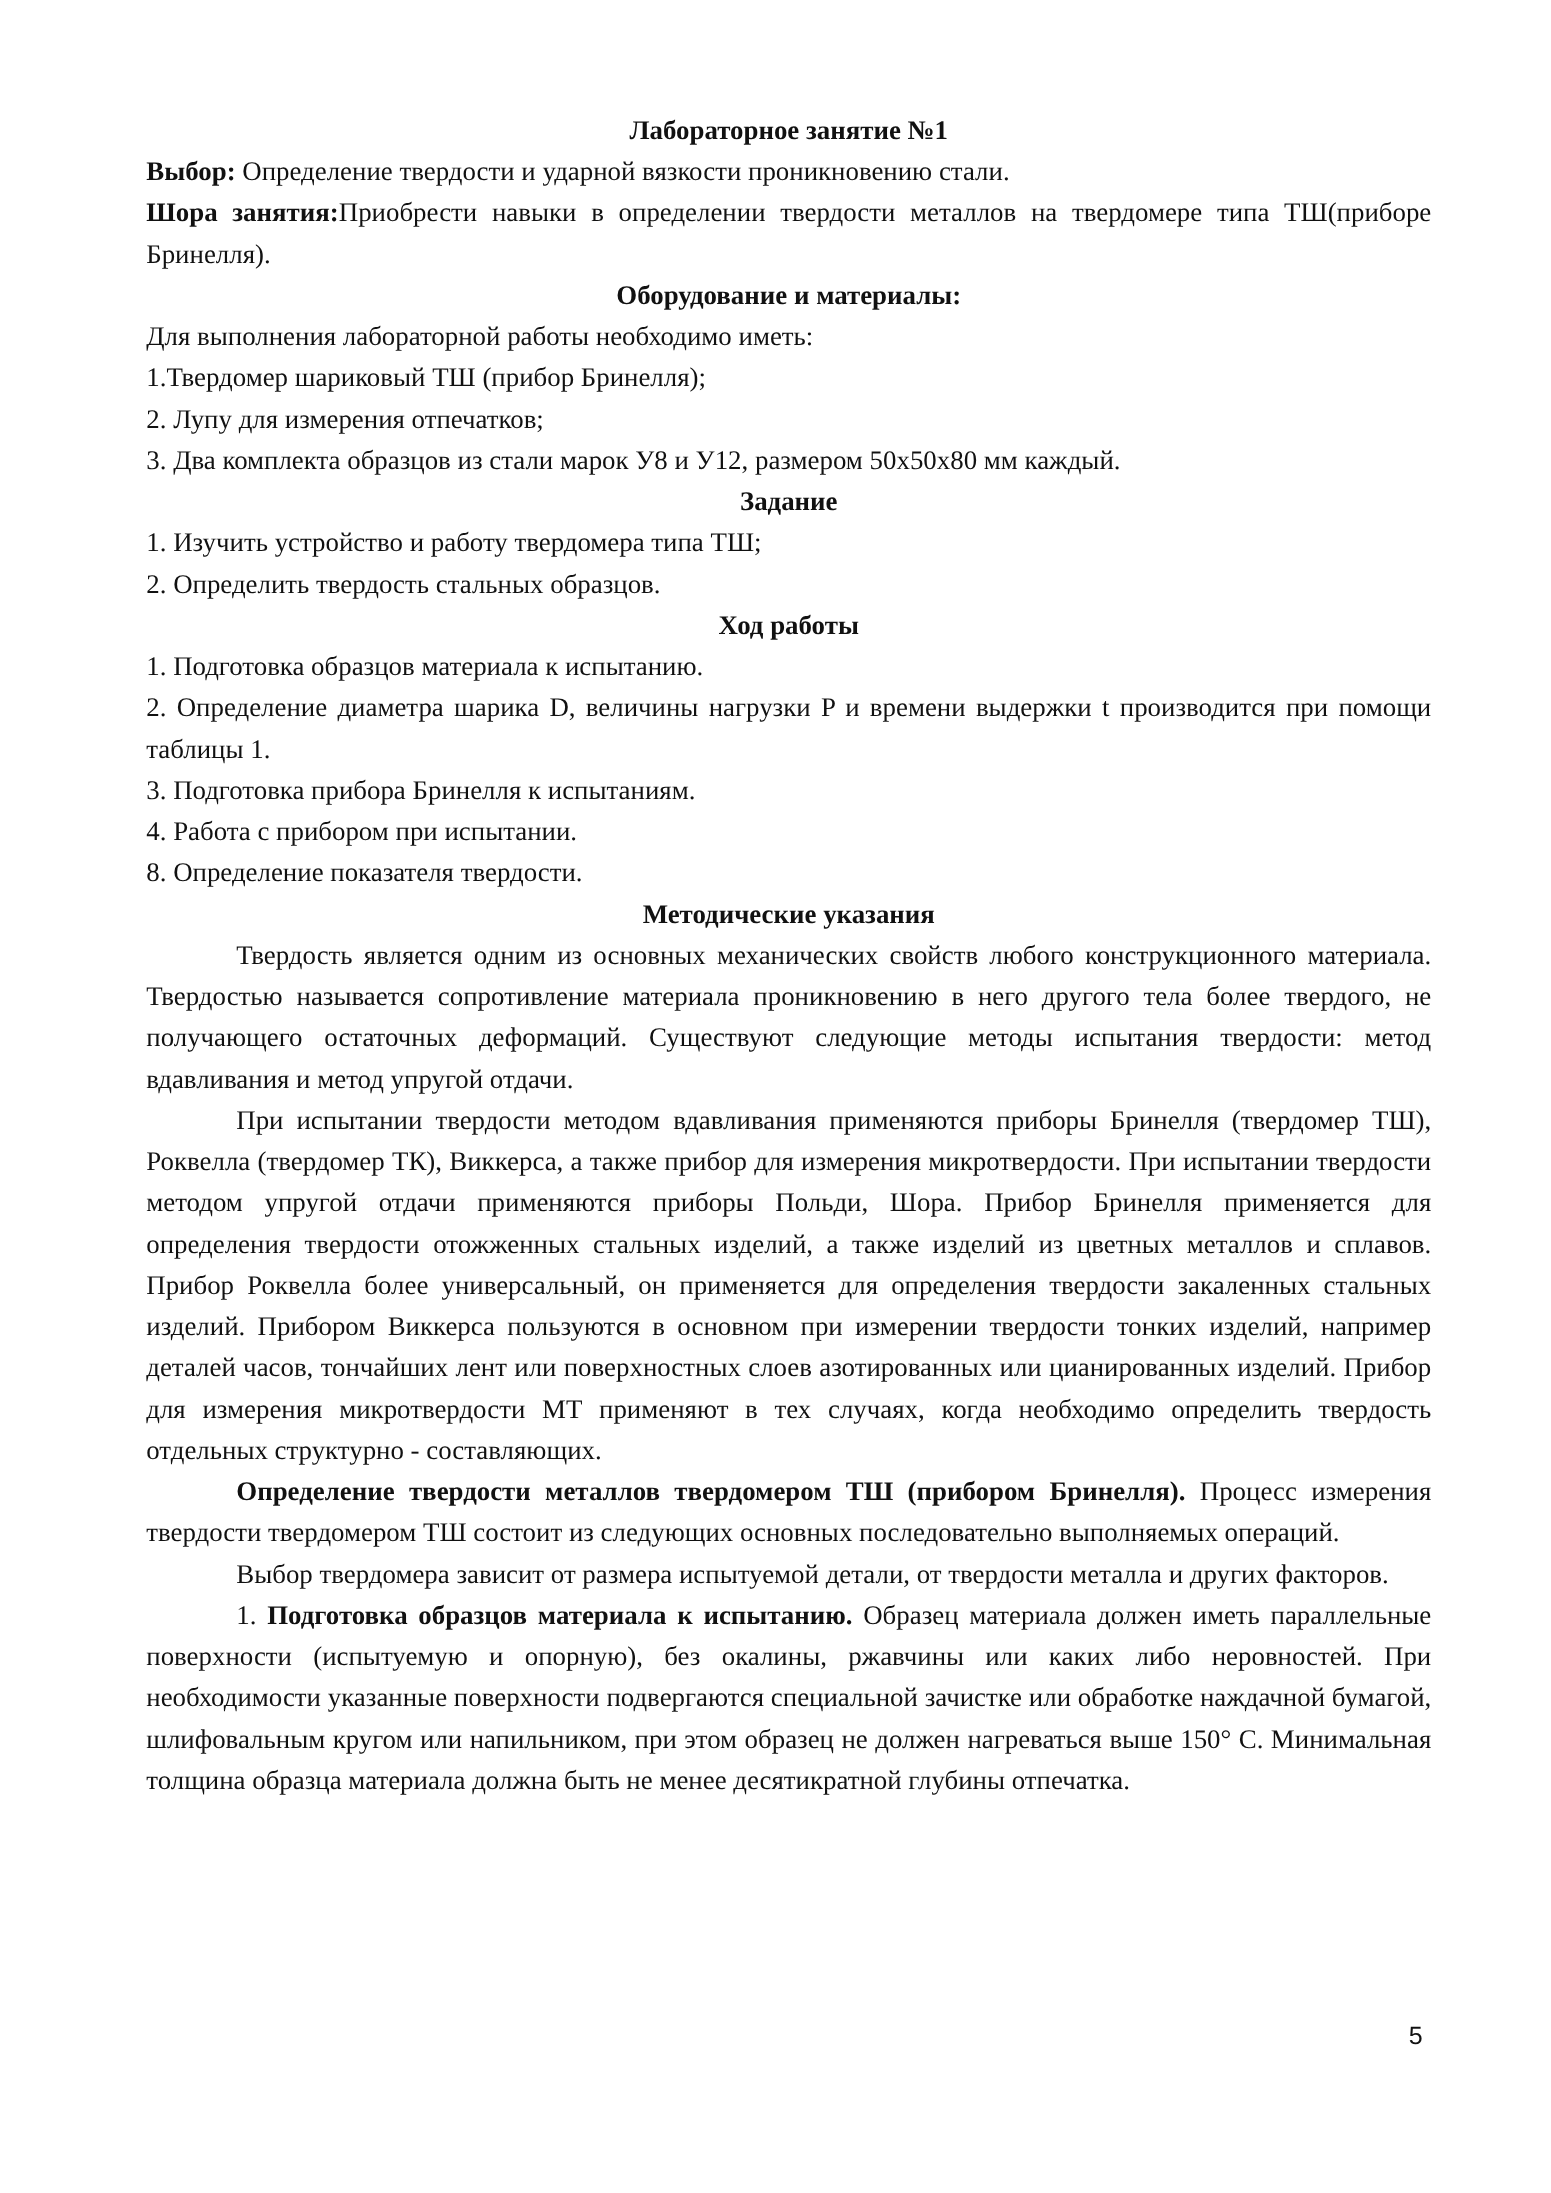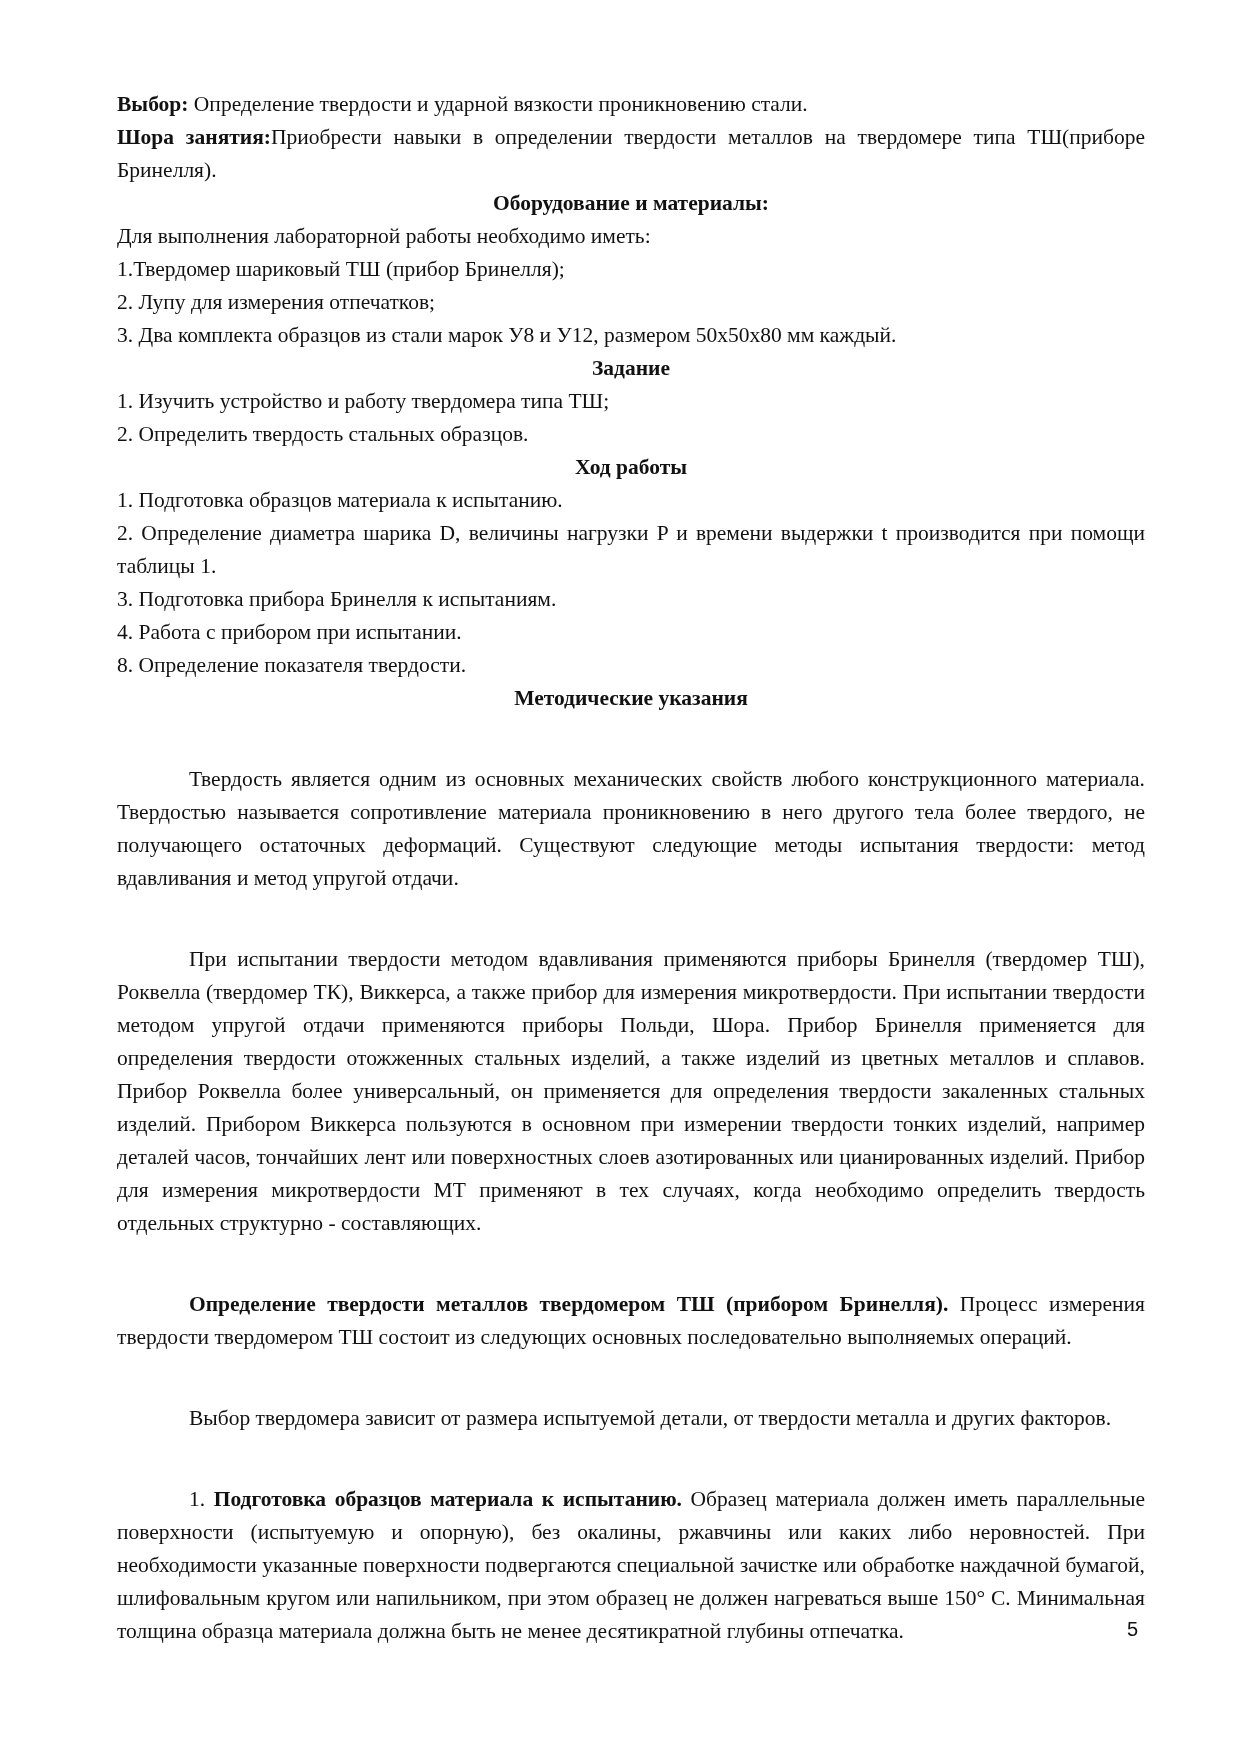--- a/index.html
+++ b/index.html
@@ -5,32 +5,33 @@
     html, body { margin: 0; padding: 0; background: #ffffff; }
     body { width: 1241px; height: 1754px; position: relative; overflow: hidden; }
     .page {
       position: absolute; left: 117px; top: 88px; width: 1028px;
       font-family: "Liberation Serif", serif;
       font-size: 21.5px; line-height: 33px; color: #111111;
     }
     .h { text-align: center; font-weight: bold; margin: 0; }
     p { margin: 0; }
     .j { text-align: justify; text-align-last: left; }
-    .ind { text-indent: 72px; margin-top: 48px; }
+    .ind { text-indent: 72px; }
     b { font-weight: bold; }
     .bi { font-weight: bold; }
     .pagenum {
       position: absolute; left: 1127px; top: 1618px;
       font-family: "Liberation Sans", sans-serif; font-size: 20px; color: #111;
     }
   </style>
 </head>
 <body>
 
 <div class="page">
+  <p class="h">Лабораторное занятие №1</p>
 
   <p><b>Выбор:</b><span> Определение твердости и ударной вязкости проникновению стали.</span></p>
 
   <p class="j"><b>Шора занятия:</b><span>Приобрести навыки в определении твердости металлов на твердомере типа ТШ(приборе Бринелля).</span></p>
 
   <p class="h">Оборудование и материалы:</p>
   <p>Для выполнения лабораторной работы необходимо иметь:</p>
   <p>1.Твердомер шариковый ТШ (прибор Бринелля);</p>
   <p>2. Лупу для измерения отпечатков;</p>
   <p>3. Два комплекта образцов из стали марок У8 и У12, размером 50х50х80 мм каждый.</p>

